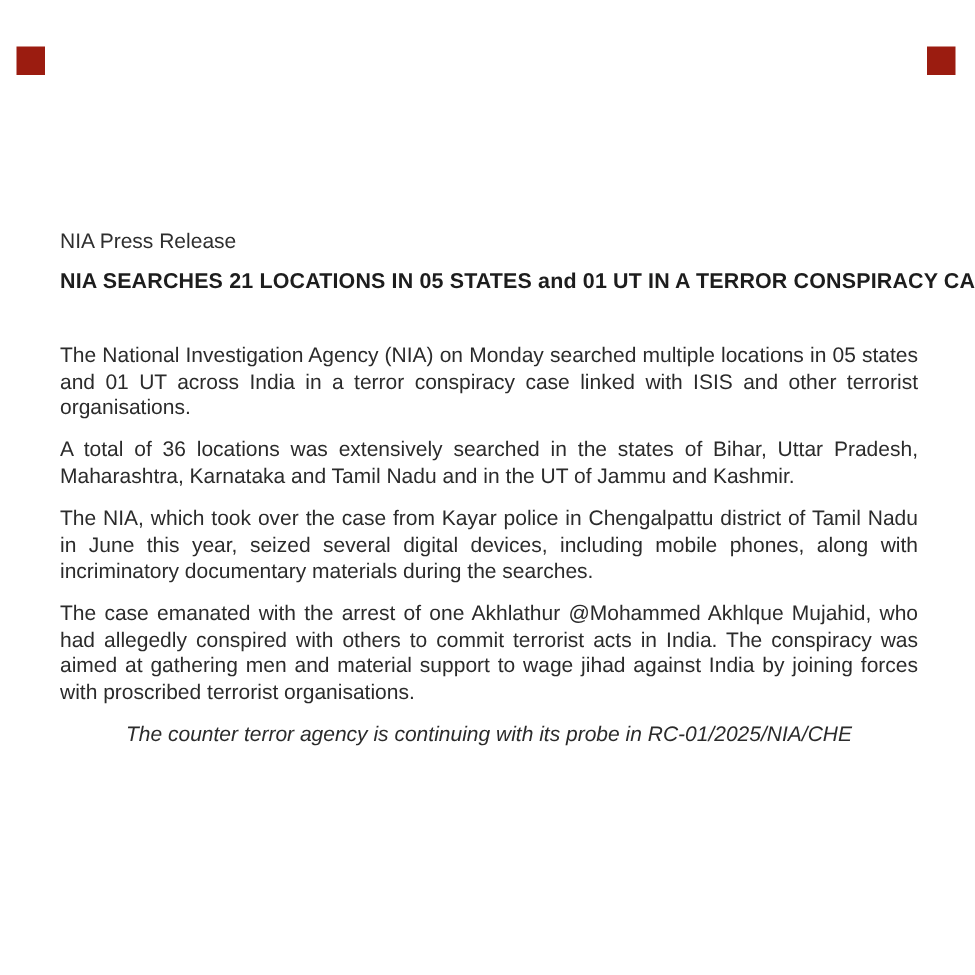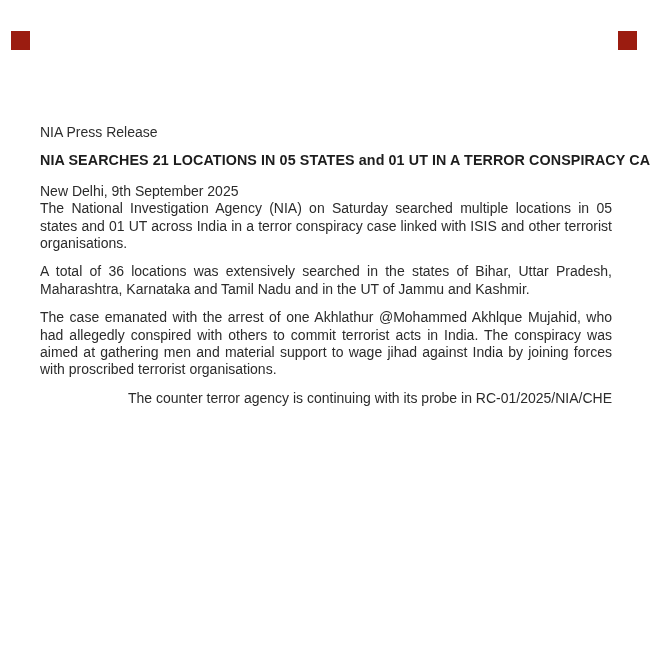--- a/index.html
+++ b/index.html
@@ -19,21 +19,21 @@
     position: absolute;
     width: 19px;
     height: 19px;
     background: #9b1c10;
     top: 31px;
   }
   .corner-marker.left  { left: 11px; }
   .corner-marker.right { left: 618px; }
   .content {
     position: absolute;
-    top: 124px;
+    top: 152px;
     left: 40px;
     width: 572px;
     color: #2b2b2b;
     font-size: 14px;
     line-height: 17.4px;
   }
   .release-label {
     margin: 0 0 11px 0;
     font-size: 14px;
     color: #2e2e2e;
@@ -52,42 +52,44 @@
   }
   p.body-par {
     margin: 0 0 11px 0;
     text-align: justify;
   }
   p.body-par.first {
     margin-top: 0;
   }
   p.closing {
     margin: 0;
-    text-align: right;
+    text-align: center;
+    font-style: italic;
   }
 </style>
 </head>
 <body>
 
 <div class="canvas">
 
   <div class="corner-marker left"></div>
   <div class="corner-marker right"></div>
 
   <div class="content">
 
     <p class="release-label">NIA Press Release</p>
 
     <h1 class="headline">NIA SEARCHES 21 LOCATIONS IN 05 STATES and 01 UT IN A TERROR CONSPIRACY CASE</h1>
 
-    <p class="dateline body-par first"><span>New Delhi, 9th September 2025</span><br>
-      <span>The National Investigation Agency (NIA) on Saturday searched multiple locations in 05 states and 01 UT across India in a terror conspiracy case linked with ISIS and other terrorist organisations.</span></p>
+    <p class="dateline body-par first"><br>
+      <span>The National Investigation Agency (NIA) on Monday searched multiple locations in 05 states and 01 UT across India in a terror conspiracy case linked with ISIS and other terrorist organisations.</span></p>
 
     <p class="body-par">A total of 36 locations was extensively searched in the states of Bihar, Uttar Pradesh, Maharashtra, Karnataka and Tamil Nadu and in the UT of Jammu and Kashmir.</p>
 
+    <p class="body-par">The NIA, which took over the case from Kayar police in Chengalpattu district of Tamil Nadu in June this year, seized several digital devices, including mobile phones, along with incriminatory documentary materials during the searches.</p>
 
     <p class="body-par">The case emanated with the arrest of one Akhlathur @Mohammed Akhlque Mujahid, who had allegedly conspired with others to commit terrorist acts in India. The conspiracy was aimed at gathering men and material support to wage jihad against India by joining forces with proscribed terrorist organisations.</p>
 
 
     <p class="closing">The counter terror agency is continuing with its probe in RC-01/2025/NIA/CHE</p>
 
   </div>
 </div>
 
 </body></html>

